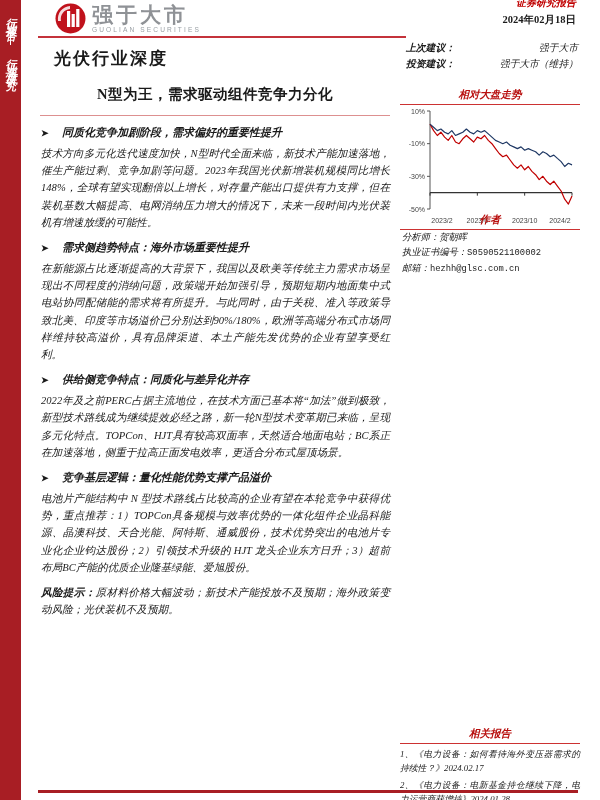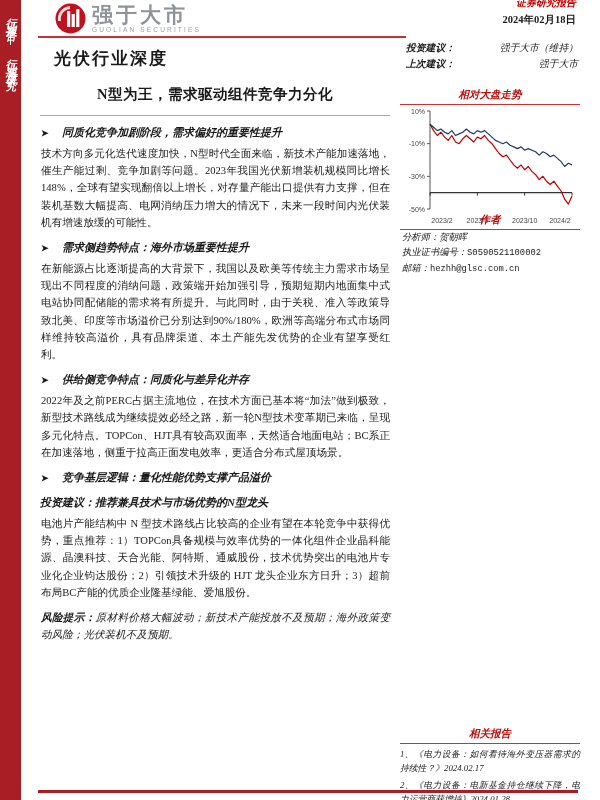--- a/index.html
+++ b/index.html
@@ -25,21 +25,21 @@
   .report-date{position:absolute;top:13px;right:24px;font-size:10.5px;font-weight:bold;}
   .header-line{position:absolute;left:38px;top:36px;width:368px;height:2px;background:#c4333b;}
 
   
   .leftcol{position:absolute;left:40px;top:47px;width:350px;}
   .cat-title{font-size:17px;font-weight:bold;letter-spacing:2px;margin-left:14px;}
   .main-title{font-size:14.5px;font-weight:bold;text-align:center;margin-top:15px;letter-spacing:.5px;}
   .sub-divider{height:1px;background:#dd9090;margin-top:11px;}
   .sec-h{display:flex;align-items:baseline;font-weight:bold;font-size:11px;font-style:italic;margin-top:9px;}
   .sec-h .arrow{width:21px;flex:none;font-style:normal;font-size:9px;padding-left:1px;}
-  .sec-p{margin:5px 0 0 1px;font-size:10.6px;line-height:17.2px;text-align:justify;}
+  .sec-p{margin:5px 0 0 1px;font-size:10.6px;line-height:17.2px;text-align:justify;font-style:italic;}
   .invest-h{margin-top:10px;font-weight:bold;font-size:11px;font-style:italic;}
   .risk-p{margin:8px 0 0 1px;font-size:10.6px;line-height:17.2px;text-align:justify;font-style:italic;}
   .risk-label{font-weight:bold;}
 
   
   .ratings{position:absolute;left:406px;top:40px;width:172px;font-size:9.8px;}
   .rating-row{display:flex;justify-content:space-between;line-height:16px;font-style:italic;}
   .rating-row .lab{font-weight:bold;}
   .rblock-title{color:#b8100f;font-weight:bold;font-style:italic;font-size:10.5px;
                 border-bottom:1.5px solid #cc3232;padding-bottom:2px;text-align:center;}
@@ -105,36 +105,35 @@
       <span class="arrow">➤</span>
       <span>供给侧竞争特点：同质化与差异化并存</span>
     </div>
     <p class="sec-p">2022年及之前PERC占据主流地位，在技术方面已基本将“加法”做到极致，新型技术路线成为继续提效必经之路，新一轮N型技术变革期已来临，呈现多元化特点。TOPCon、HJT具有较高双面率，天然适合地面电站；BC系正在加速落地，侧重于拉高正面发电效率，更适合分布式屋顶场景。</p>
 
     <div class="sec-h">
       <span class="arrow">➤</span>
       <span>竞争基层逻辑：量化性能优势支撑产品溢价</span>
     </div>
 
-    <div class="invest-h">投资建议：推荐兼具技术与市场优势的N型龙头</div>
     <p class="sec-p">电池片产能结构中 N 型技术路线占比较高的企业有望在本轮竞争中获得优势，重点推荐：1）TOPCon具备规模与效率优势的一体化组件企业晶科能源、晶澳科技、天合光能、阿特斯、通威股份，技术优势突出的电池片专业化企业钧达股份；2）引领技术升级的 HJT 龙头企业东方日升；3）超前布局BC产能的优质企业隆基绿能、爱旭股份。</p>
 
     <p class="risk-p">
       <span class="risk-label">风险提示：</span><span>原材料价格大幅波动；新技术产能投放不及预期；海外政策变动风险；光伏装机不及预期。</span>
     </p>
   </div>
 
   <div class="ratings">
     <div class="rating-row">
+      <span class="lab">上次建议：</span>
+      <span>强于大市</span>
+    </div>
+    <div class="rating-row">
       <span class="lab">投资建议：</span>
       <span>强于大市（维持）</span>
-    </div>
-    <div class="rating-row">
-      <span class="lab">上次建议：</span>
-      <span>强于大市</span>
     </div>
   </div>
 
   <div class="chart-block">
     <div class="rblock-title">相对大盘走势</div>
     <svg width="180" height="124" viewBox="0 0 180 124">
         <line x1="30" y1="6" x2="30" y2="104" stroke="#555" stroke-width="1"></line>
         <line x1="27" y1="6" x2="30" y2="6" stroke="#555" stroke-width="1"></line>
         <text x="25" y="8.5" text-anchor="end" font-size="7" fill="#444">10%</text>
         <line x1="27" y1="38.666666666666664" x2="30" y2="38.666666666666664" stroke="#555" stroke-width="1"></line>

